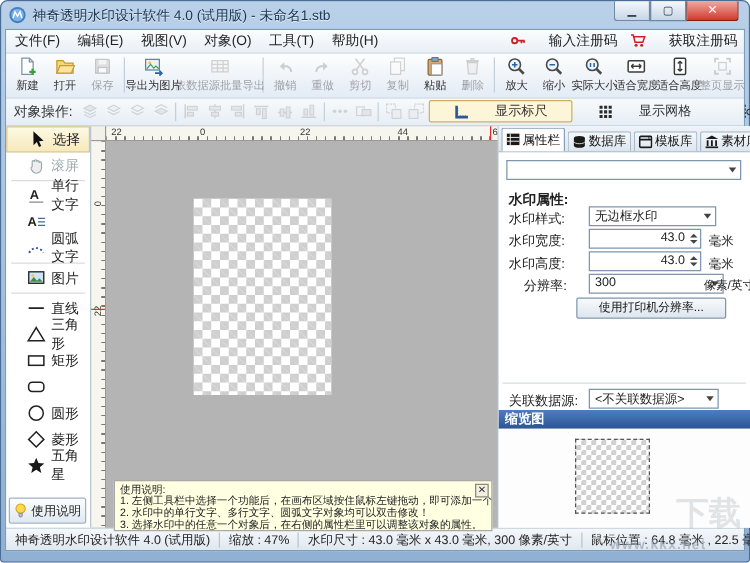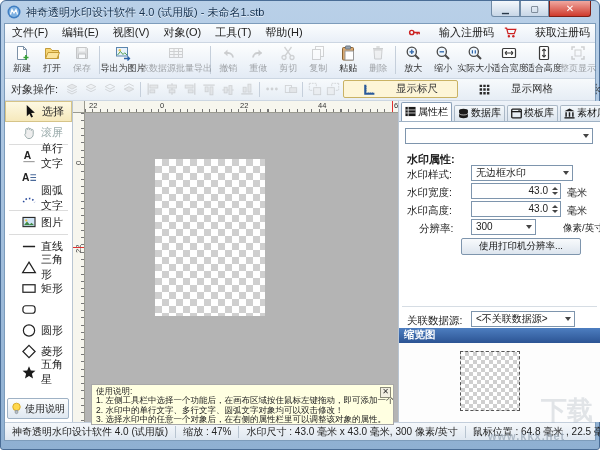--- a/index.html
+++ b/index.html
@@ -612,21 +612,21 @@
           <div class="num" style="left:72px;top:79px;width:90px">
             <span>43.0</span>
             <span class="spin">
                 <i class="up"></i>
                 <i class="dn"></i>
               </span>
           </div>
           <div class="punit" style="left:168px;top:82px">毫米</div>
 
           <div class="plabel" style="left:20px;top:100px">分辨率:</div>
-          <div class="combo" style="left:72px;top:97px;width:65px">
+          <div class="combo" style="left:72px;top:97px;width:108px">
             <span>300</span>
             <span class="carrow"></span>
           </div>
           <div class="punit" style="left:164px;top:100px;font-size:9.5px">像素/英寸</div>
 
           <div class="pbtn" style="left:62px;top:116px;width:120px">使用打印机分辨率...</div>
 
           <div class="pdivider" style="top:184px"></div>
 
           <div class="plabel" style="left:8px;top:192px">关联数据源:</div>

